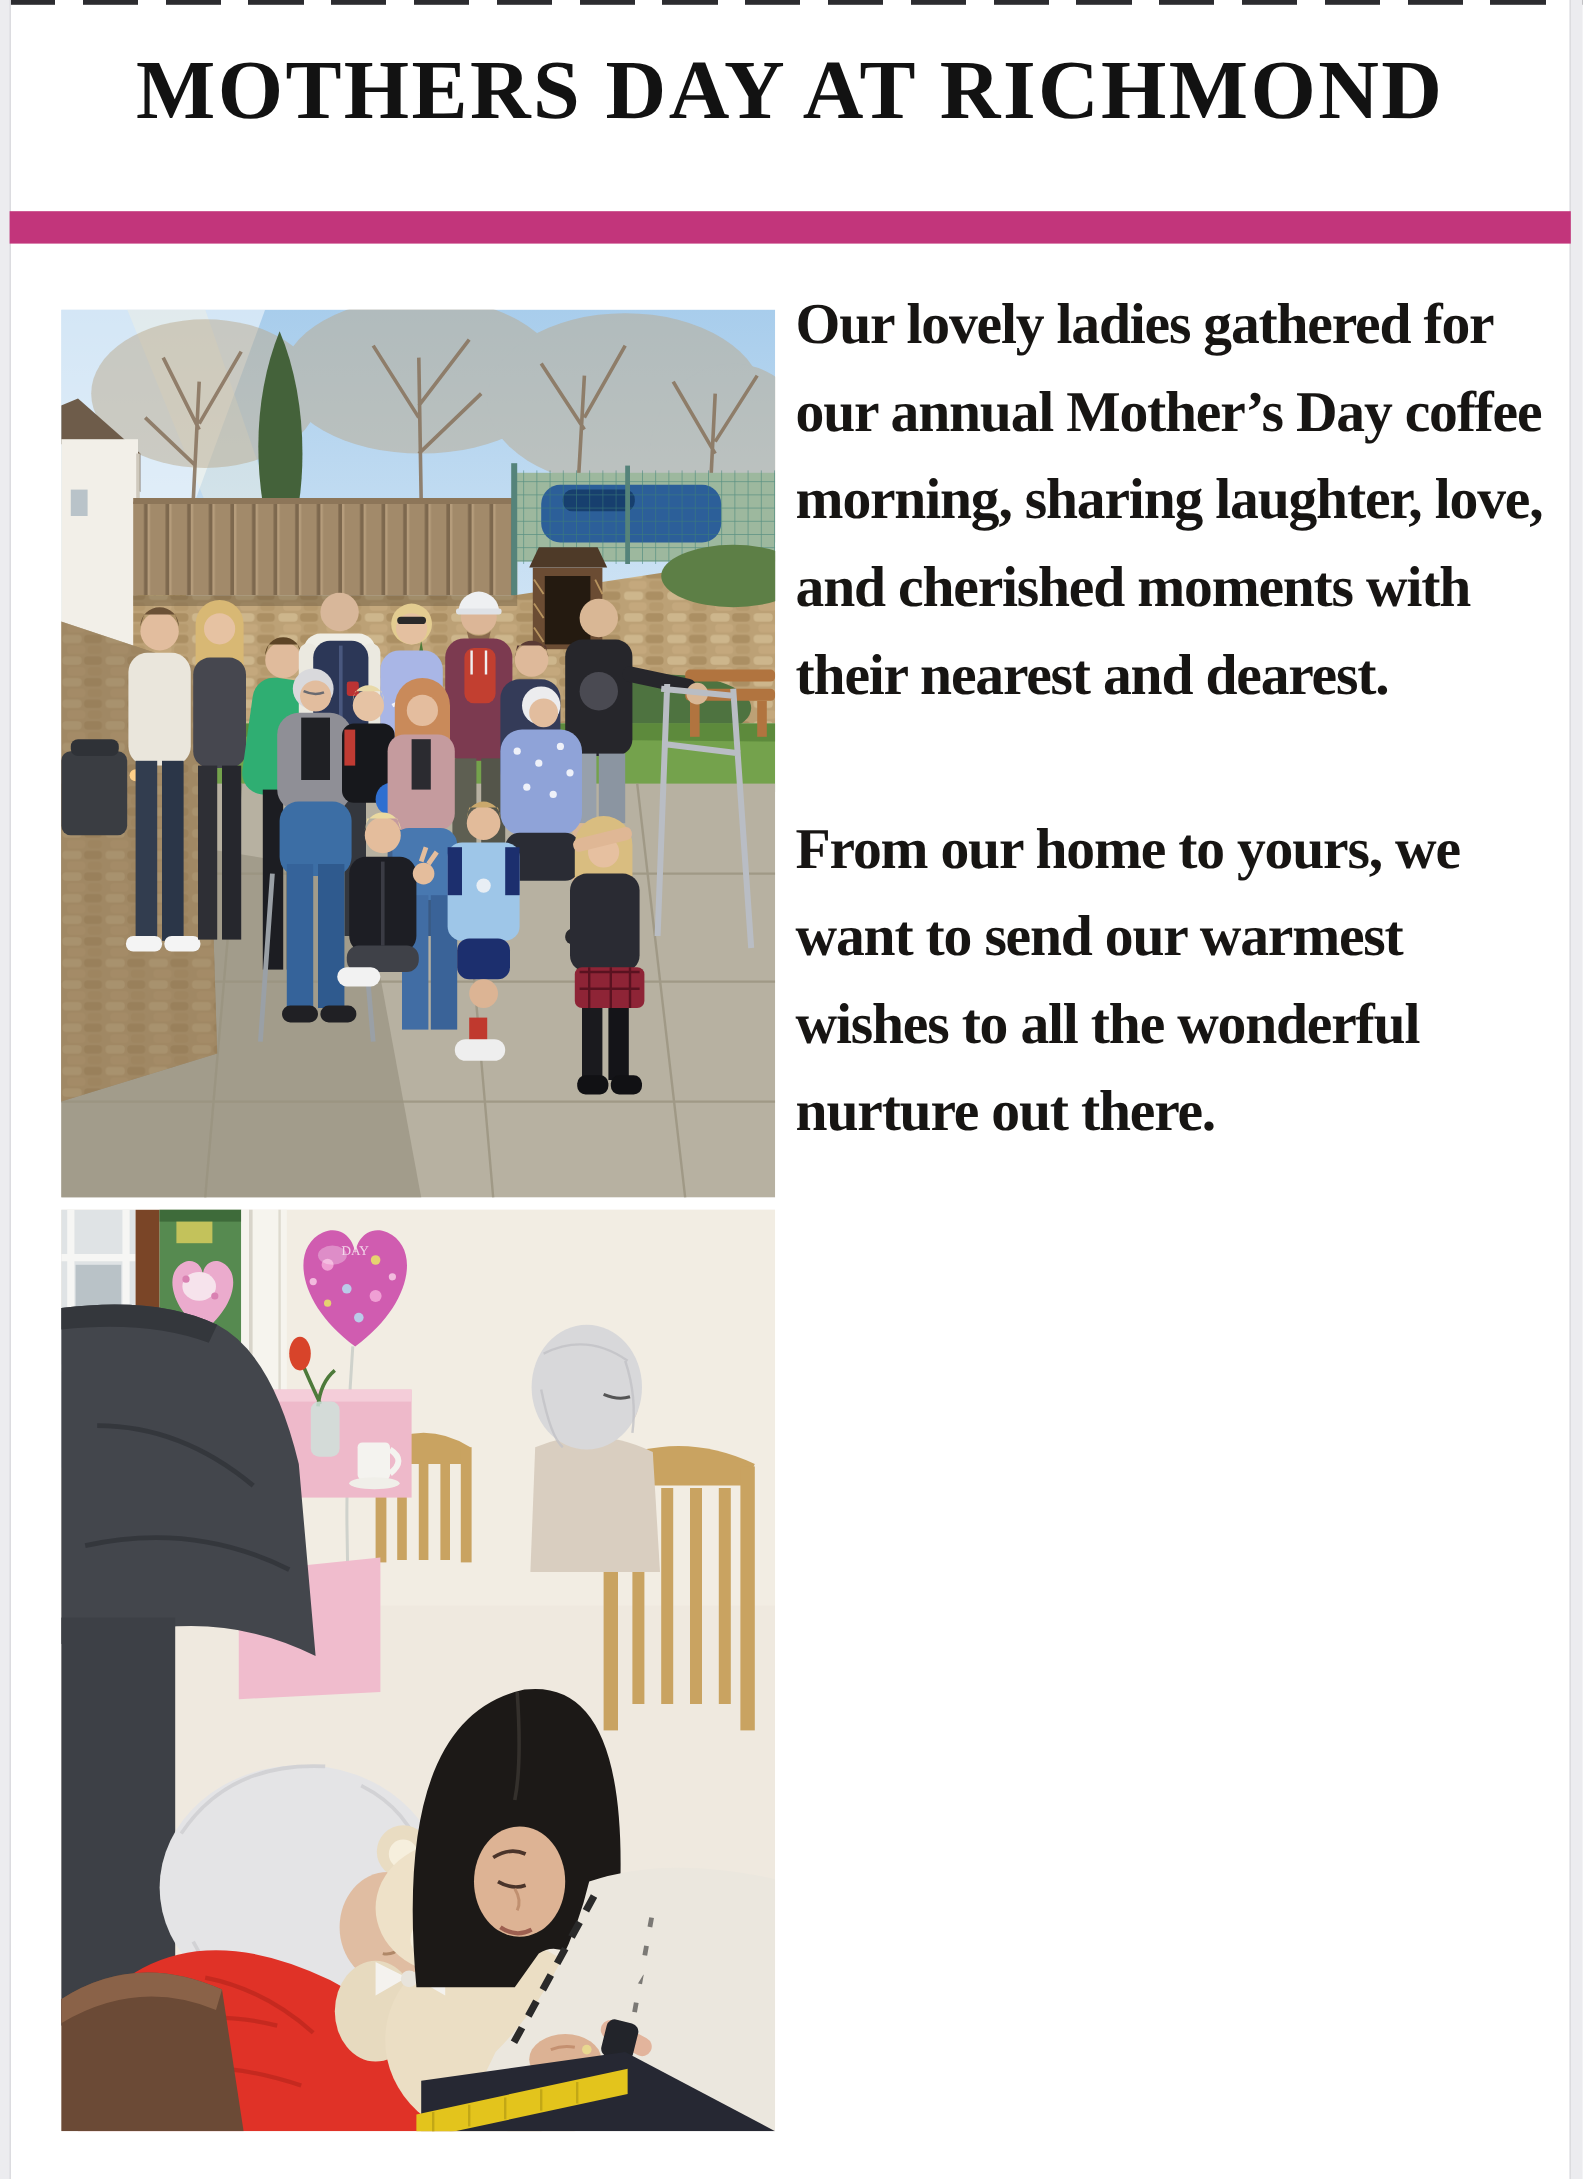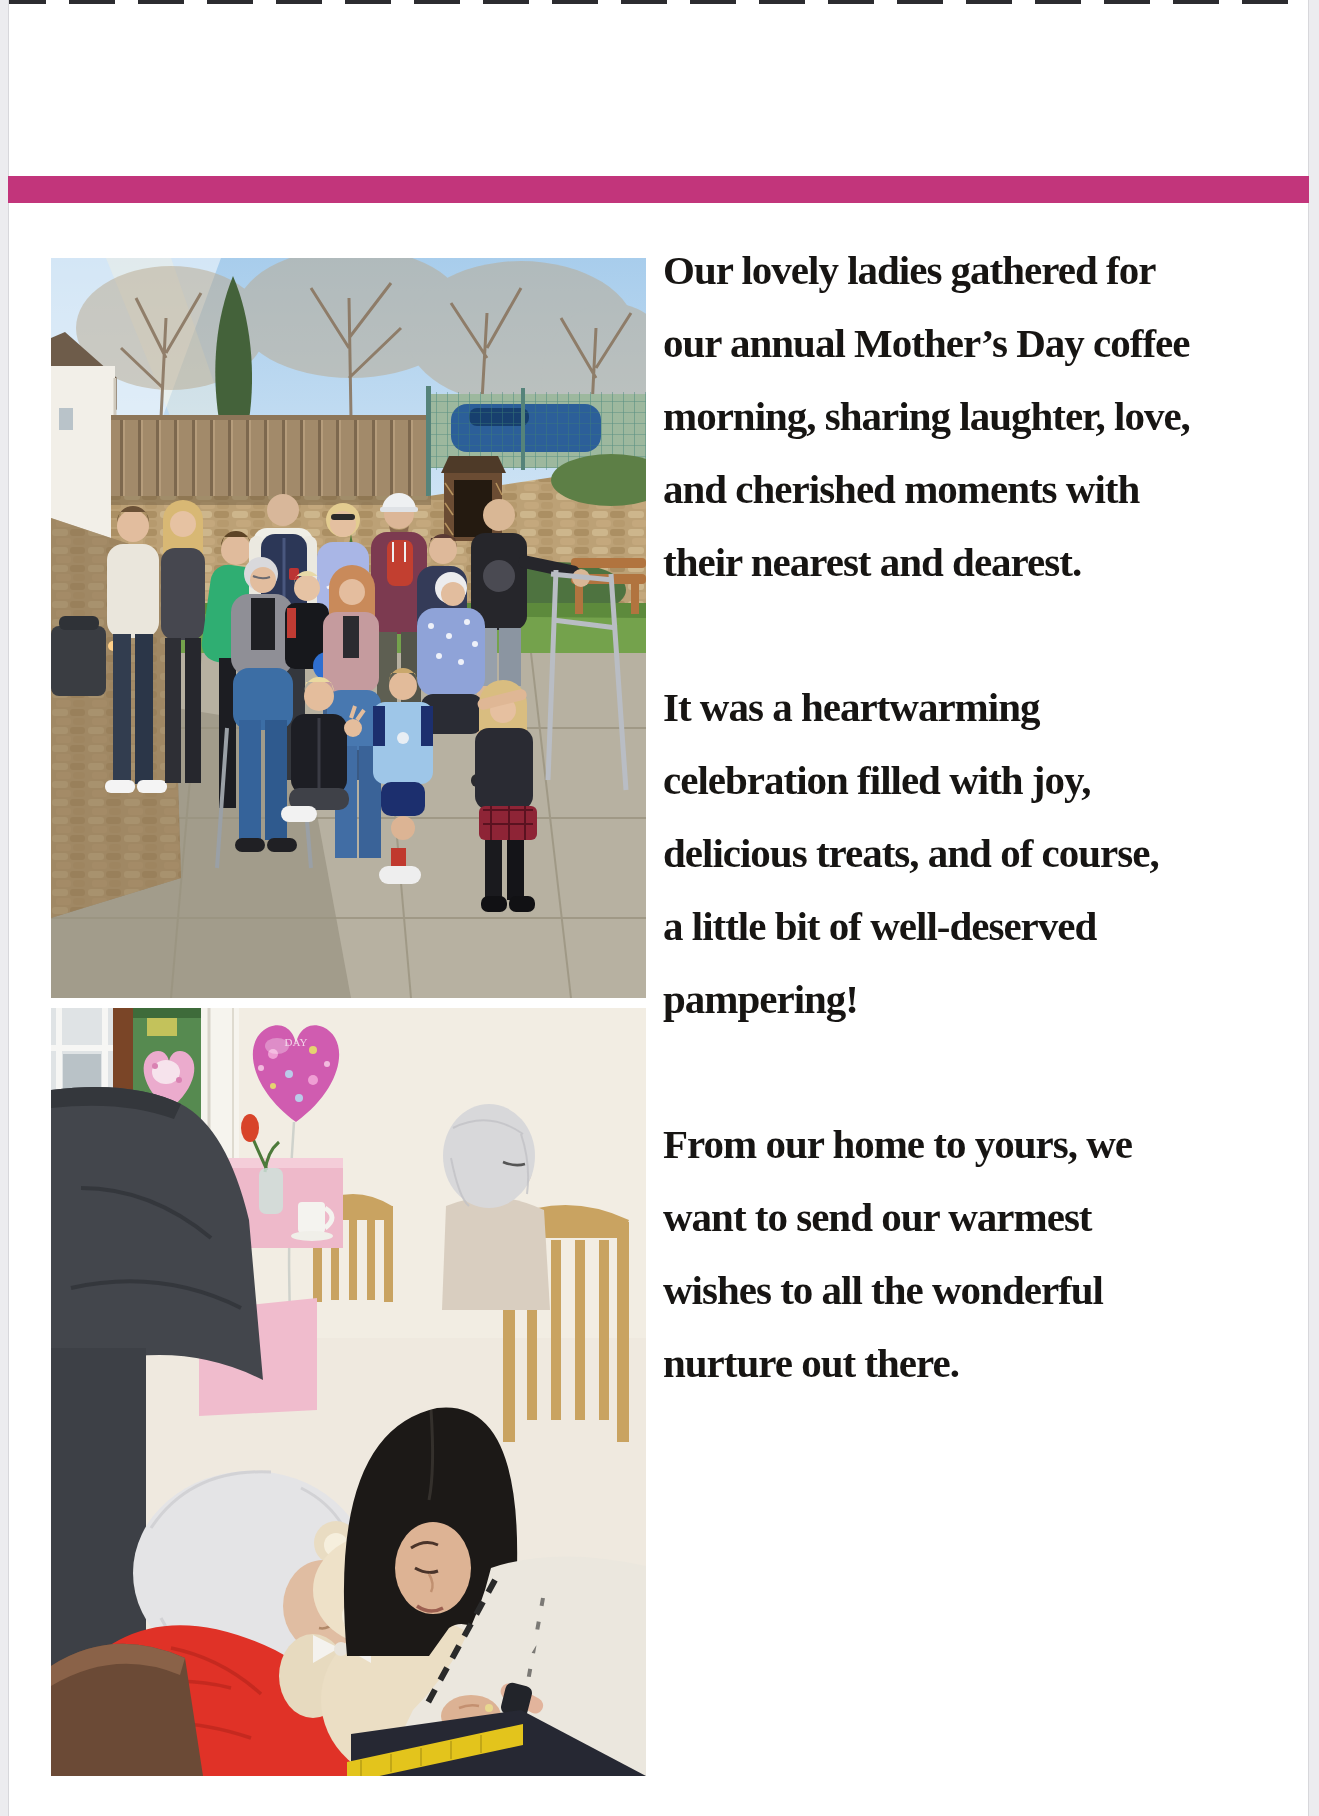--- a/index.html
+++ b/index.html
@@ -21,35 +21,36 @@
     text-align:center;font-size:70px;line-height:76px;font-weight:bold;
     letter-spacing:2px;color:#121212;white-space:nowrap;
   }
   .accent-bar{position:absolute;top:176px;left:8px;width:1301px;height:27px;background:#c2357b;}
   figure.photo{position:absolute;margin:0;padding:16px;overflow:hidden;}
   .photo1{left:35px;top:242px;width:595px;height:740px;}
   .photo2{left:35px;top:992px;width:595px;height:768px;}
   figure.photo svg{display:block;}
   .text-col{
     position:absolute;left:663px;top:234px;width:630px;
-    font-size:41px;line-height:73px;font-weight:bold;letter-spacing:-1px;
+    font-size:48px;line-height:73px;font-weight:bold;letter-spacing:-1px;
     color:#171513;
   }
   .text-col p{margin:0 0 72px 0;white-space:pre-line;}
   .text-col p:last-child{margin-bottom:0;}
 </style>
 </head>
 <body>
 
 <div class="page">
 
   <div class="top-dash"></div>
   <div class="gutter left"></div>
   <div class="gutter right"></div>
 
+  <h1 class="title">MOTHERS DAY AT RICHMOND</h1>
 
   <div class="accent-bar" style="background-color: rgb(194, 53, 123);"></div>
 
   <figure class="photo photo1" aria-label="Family group gathered outdoors in the care home garden">
     <svg viewBox="0 0 595 740" width="595" height="740" role="img">
       <defs>
         <linearGradient id="sky" x1="0" y1="0" x2="0" y2="1">
           <stop offset="0" stop-color="#a8cdec"></stop>
             <stop offset="1" stop-color="#e8f2fa"></stop>
         </linearGradient>
@@ -493,24 +494,19 @@
       </g>
     </svg>
   </figure>
 
   <div class="text-col">
     <p>Our lovely ladies gathered for
 our annual Mother’s Day coffee
 morning, sharing laughter, love,
 and cherished moments with
 their nearest and dearest.</p>
-    <p>It was a heartwarming
-celebration filled with joy,
-delicious treats, and of course,
-a little bit of well-deserved
-pampering!</p>
     <p>From our home to yours, we
 want to send our warmest
 wishes to all the wonderful
 nurture out there.</p>
   </div>
 
 </div>
 
 </body></html>

